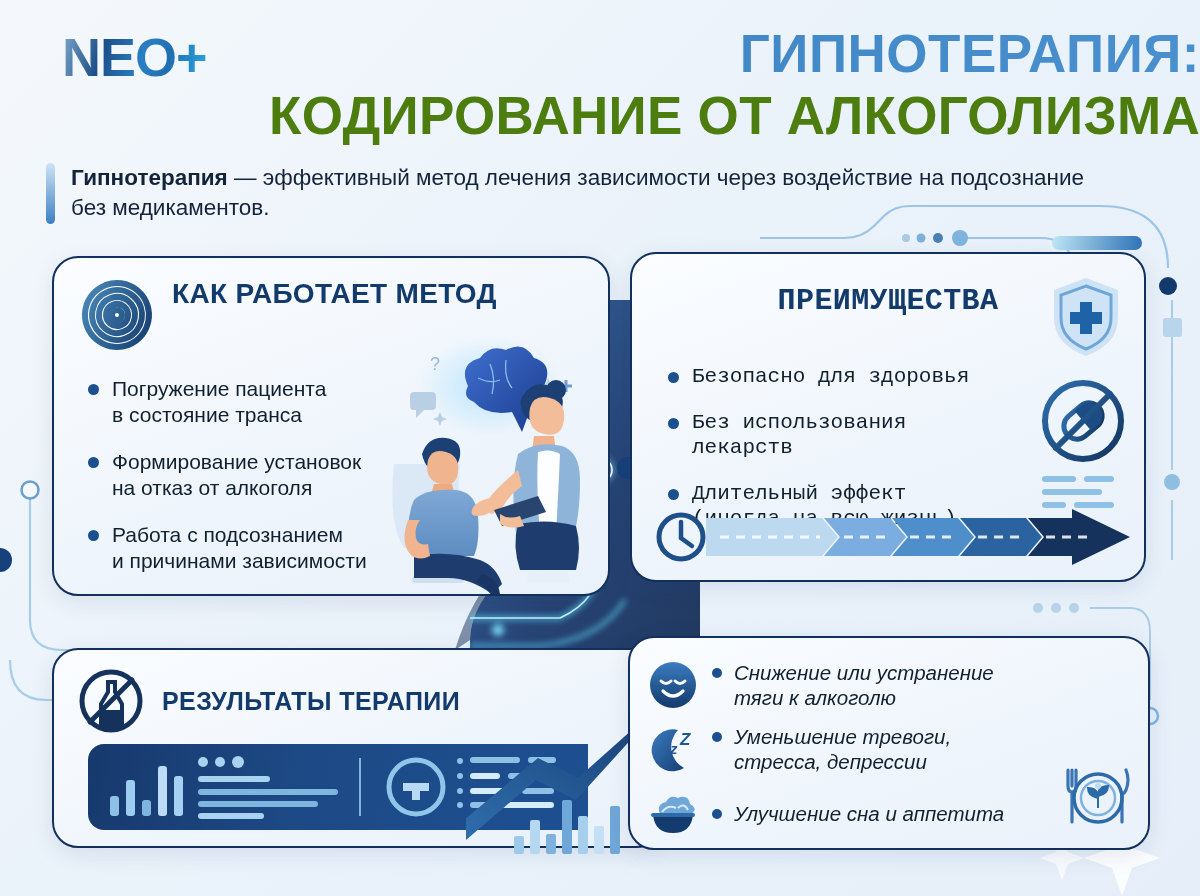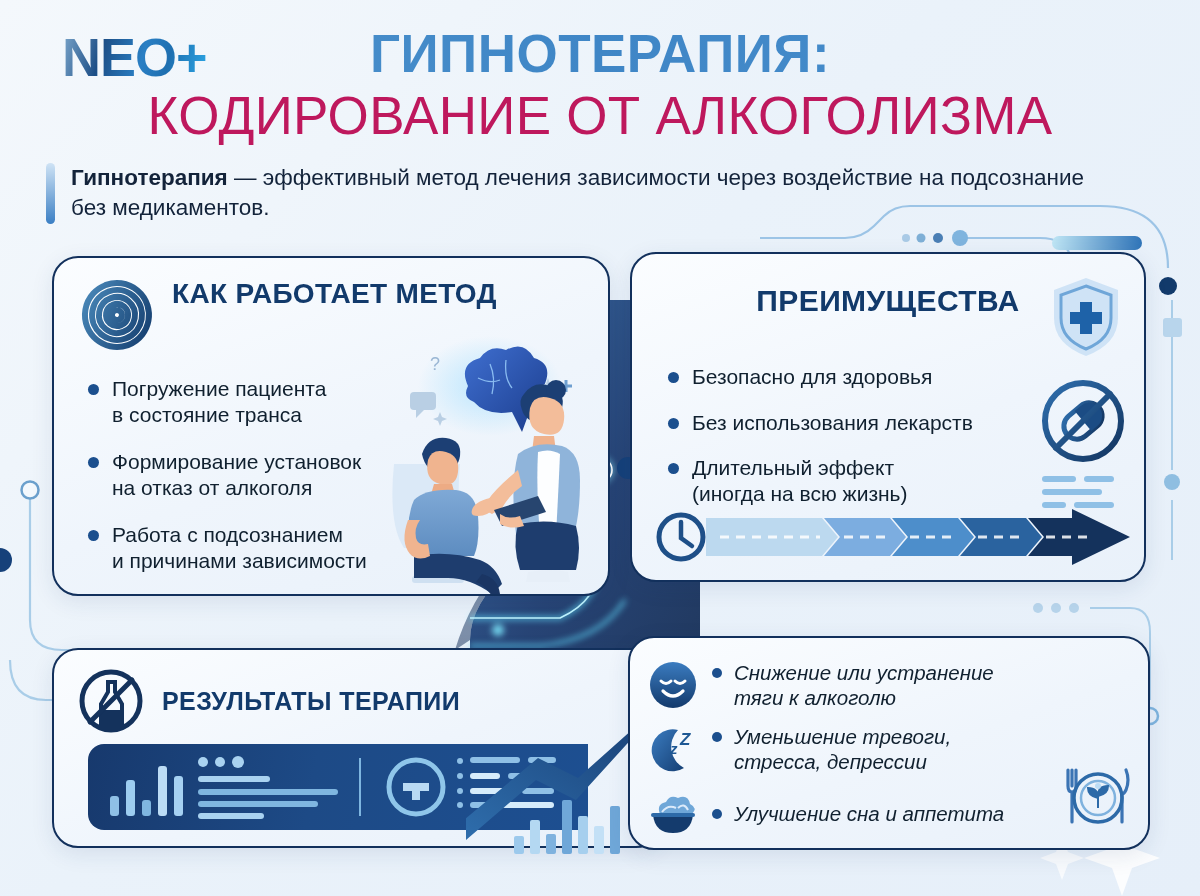--- a/index.html
+++ b/index.html
@@ -18,52 +18,52 @@
   
   .logo {
     position: absolute; left: 62px; top: 30px;
     font-size: 54px; font-weight: 800; letter-spacing: -1px;
     line-height: 1;
     background: linear-gradient(105deg, #7fa9cd 0%, #1c4e86 28%, #2a7fc4 55%, #1e6fb0 72%, #2ca9e8 100%);
     -webkit-background-clip: text; background-clip: text; color: transparent;
     z-index: 6;
   }
 
-  .title-wrap { position: absolute; left: 0; right: 0; top: 26px; text-align: center; z-index: 5; }
+  .title-wrap { position: absolute; left: 0; right: 0; top: 26px; text-align: right; z-index: 5; }
   .title-1 {
     font-size: 53px; font-weight: 800; letter-spacing: 0.5px;
     color: #4a90ce;
     background: linear-gradient(90deg,#4f95cf,#3f86c6,#4a90ce);
     -webkit-background-clip:text; background-clip:text; color:transparent;
     line-height: 1.05;
   }
   .title-2 {
-    font-size: 53px; font-weight: 400; letter-spacing: 0.3px;
-    color: #be185d; line-height: 1.15; margin-top: 4px;
+    font-size: 53px; font-weight: 700; letter-spacing: 0.3px;
+    color: #4d7c0f; line-height: 1.15; margin-top: 4px;
   }
 
   .lede {
     position: absolute; left: 46px; top: 163px; width: 1070px;
     display: flex; gap: 16px; align-items: stretch; z-index: 5;
   }
   .lede-bar { width: 9px; border-radius: 6px;
     background: linear-gradient(180deg,#cfe3f5,#3b7fc4); flex: none; }
   .lede-text { font-size: 22.5px; color: #13233a; line-height: 1.35; font-weight: 500; }
   .lede-text b { font-weight: 800; }
 
   
   .card {
     position: absolute; z-index: 4;
     background: linear-gradient(160deg,#fbfdff 0%,#eff5fc 55%,#e9f1fa 100%);
     border: 2.5px solid #12305c; border-radius: 26px;
     box-shadow: 0 6px 22px rgba(25,60,110,.10);
     overflow: hidden;
   }
   .card-method     { left: 52px;  top: 256px; width: 558px; height: 340px; }
-  .card-advantages { left: 630px; top: 252px; width: 516px; height: 330px; }
+  .card-advantages { left: 630px; top: 252px; width: 516px; height: 330px; font-family: Liberation Mono, monospace; }
   .card-results    { left: 52px;  top: 648px; width: 610px; height: 200px; }
   .card-outcomes   { left: 628px; top: 636px; width: 522px; height: 214px; z-index: 6; }
 
   .card-head { display: flex; align-items: flex-start; gap: 18px; }
   .card-title { font-size: 28px; font-weight: 800; color: #123a6b; line-height: 1.12; letter-spacing: .3px; }
 
   .bullets { list-style: none; }
   .bullets li {
     position: relative; padding-left: 26px;
     font-size: 21px; color: #10202f; line-height: 1.22; font-weight: 500;

